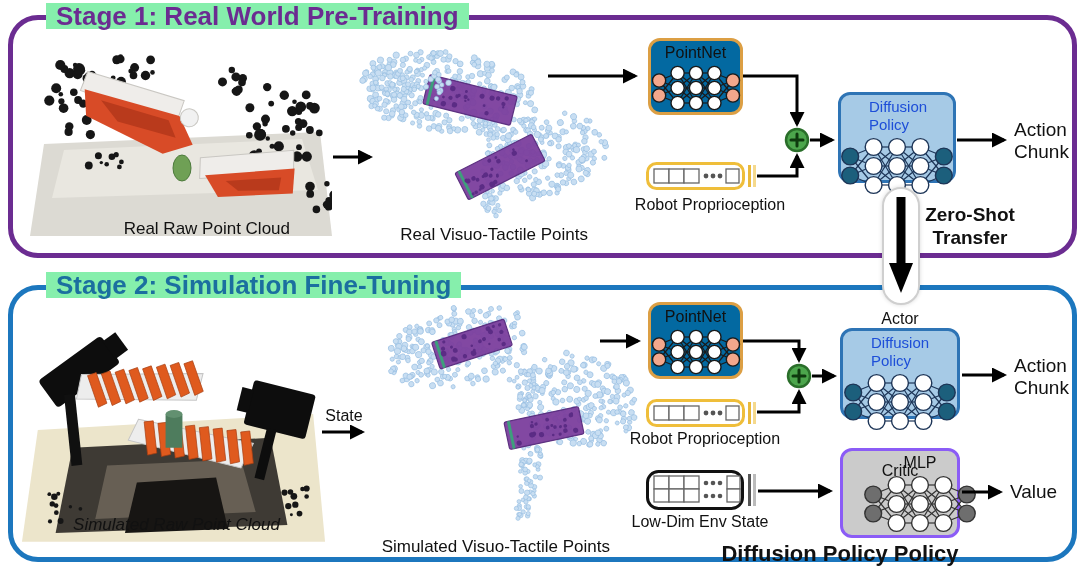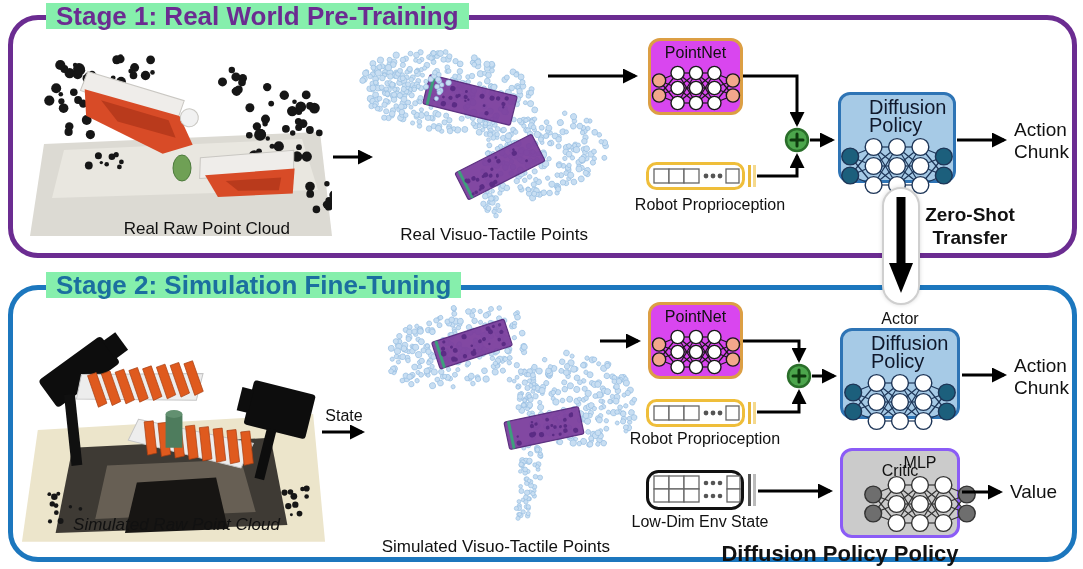--- a/index.html
+++ b/index.html
@@ -12,23 +12,23 @@
               padding:0 10px;white-space:nowrap;line-height:26px;}
   .stage1title{left:46px;top:3px;color:#6B2C91;}
   .stage2title{left:46px;top:272px;color:#1B6F9F;}
   .imgbox{position:absolute;z-index:2;}
   .imgbox svg{display:block;}
   .cap{position:absolute;z-index:3;font-size:17px;text-align:right;color:#111;}
   .smallcap{position:absolute;z-index:3;font-size:16px;text-align:center;color:#111;}
   .block{position:absolute;z-index:2;box-sizing:border-box;border-radius:12px;
          display:flex;flex-direction:column;align-items:center;padding-top:3px;}
   .blabel{font-size:16px;line-height:18px;color:#111;}
-  .pointnet{background:#d946ef;border:3px solid #DC9F44;}
+  .pointnet{background:#0369a1;border:3px solid #DC9F44;}
   .policy{background:#A6CAE6;border:3px solid #2E74B5;}
-  .policy .blabel{color:#0f172a;font-size:20px;margin-left:28px;}
+  .policy .blabel{color:#1d4ed8;font-size:15px;margin-left:28px;}
   .mlp{background:#CBCBCB;border:3px solid #8b5cf6;padding-left:40px;}
   .nn{margin-top:4px;}
   .outlabel{position:absolute;z-index:3;font-size:19px;line-height:22px;color:#111;}
   .overlay{position:absolute;left:0;top:0;z-index:3;pointer-events:none;}
   .capsule{position:absolute;left:882px;top:187px;width:38px;height:118px;z-index:4;
            background:#fff;border:2px solid #CFCFCF;border-radius:20px;box-sizing:border-box;
            box-shadow:0 0 4px rgba(0,0,0,0.15);}
   .capsule svg{display:block;margin:-2px 0 0 -2px;}
   .transferlabel{position:absolute;z-index:4;left:922px;top:203px;width:96px;text-align:center;
                  font-weight:bold;font-size:19px;line-height:23px;color:#111;}

